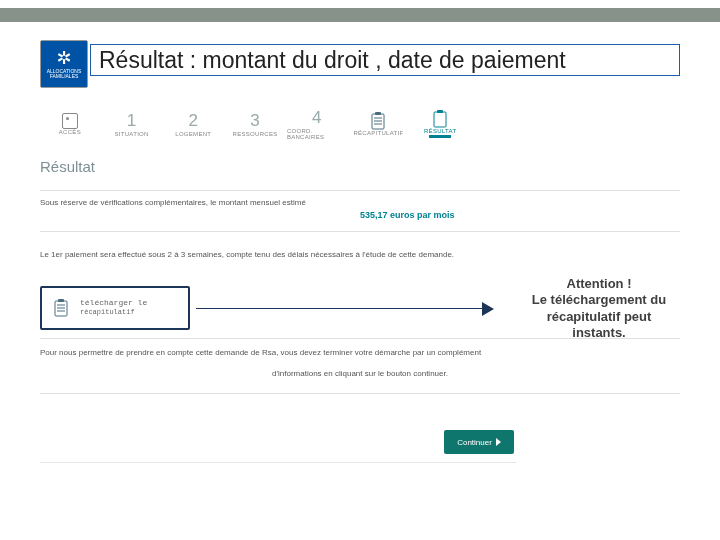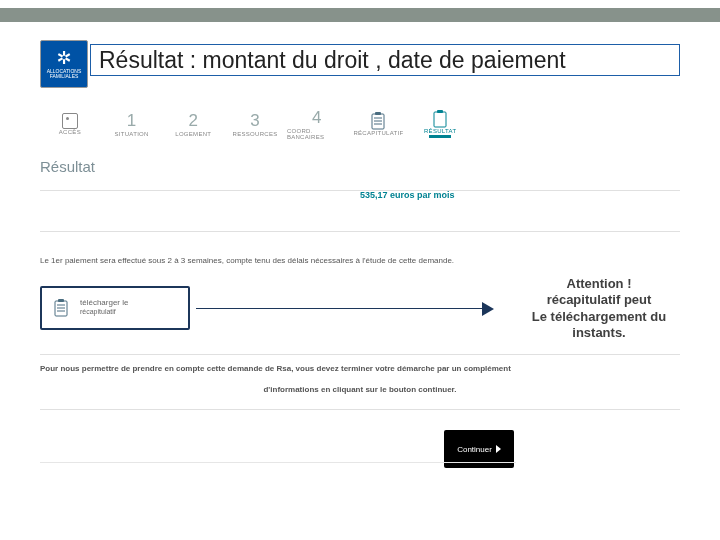--- a/index.html
+++ b/index.html
@@ -22,44 +22,44 @@
   .step .accesicon::before { content:''; position:absolute; left:3px; top:3px; width:3px; height:3px; border-radius:50%; background:#888; }
   .step .underline { width: 22px; height: 3px; background: #008292; margin-top: 1px; }
 
   
   .section-heading { position: absolute; top: 158px; left: 40px; font-size: 15px; color: #7d8f96; font-weight: 400; }
 
   
   .result-area { position: absolute; top: 190px; left: 40px; width: 640px; }
   .row1 { position: relative; height: 42px; border-top: 1px solid #e0e0e0; border-bottom: 1px solid #e0e0e0; font-size: 8px; color: #555; padding: 6px 0; }
   .row1 .line { line-height: 1.4; }
-  .amount { position: absolute; top: 190px; left: 360px; font-size: 9px; color: #008292; font-weight: bold; }
-  .row2 { position: absolute; top: 252px; left: 40px; width: 640px; font-size: 8px; color: #555; padding: 4px 0; }
+  .amount { position: absolute; top: 210px; left: 360px; font-size: 9px; color: #008292; font-weight: bold; }
+  .row2 { position: absolute; top: 246px; left: 40px; width: 640px; font-size: 8px; color: #555; padding: 4px 0; }
 
   
   .dl-wrap { position: absolute; top: 286px; left: 40px; width: 150px; height: 44px; border: 2px solid #1c365a; border-radius: 2px; display: flex; align-items: center; background: #fff; }
   .dl-icon { width: 26px; height: 30px; margin: 0 6px; display:flex; align-items:center; justify-content:center; color:#4a6d80; font-size:15px; border:0; }
-  .dl-txt { font-size: 8px; color: #666; line-height: 1.1; }
+  .dl-txt { font-size: 8px; color: #666; line-height: 1.1; font-family: Liberation Mono, monospace; }
   .dl-txt .small { font-size: 7px; }
 
   
   .arrow-line { position: absolute; top: 308px; left: 196px; width: 288px; height: 0; border-top: 1px solid #1c365a; }
   .arrow-head { position: absolute; top: 302px; left: 482px; width: 0; height: 0; border-left: 12px solid #1c365a; border-top: 7px solid transparent; border-bottom: 7px solid transparent; }
 
   
   .attention { position: absolute; top: 276px; left: 506px; width: 186px; font-size: 13px; font-weight: bold; text-align: center; color: #404040; line-height: 1.25; }
 
   
-  .cont-area { position: absolute; top: 354px; left: 40px; width: 640px; font-weight: bold; }
+  .cont-area { position: absolute; top: 338px; left: 40px; width: 640px; }
   .cont-box { border-top: 1px solid #e0e0e0; border-bottom: 1px solid #e0e0e0; height: 56px; position: relative; }
   .cont-text { font-size: 8px; color: #555; padding-top: 8px; line-height: 1.4; text-align: left; }
   .cont-text .center { text-align: center; display:block; margin-top:10px; }
 
   
-  .continue-btn { position: absolute; top: 430px; left: 444px; width: 70px; height: 38px; background: #000000; color: #fff; font-size: 8px; display: flex; align-items: center; justify-content: center; border-radius: 2px; cursor: pointer; }
+  .continue-btn { position: absolute; top: 430px; left: 444px; width: 70px; height: 24px; background: #0f766e; color: #fff; font-size: 8px; display: flex; align-items: center; justify-content: center; border-radius: 2px; cursor: pointer; }
   .continue-btn .chev { margin-left: 4px; display:inline-block; width:0;height:0;border-left:5px solid #fff;border-top:4px solid transparent;border-bottom:4px solid transparent; }
   .rule-below { position: absolute; top: 462px; left: 40px; width: 476px; height: 0; border-top: 1px solid #e6e6e6; }
 
   .clipboard-svg { width:16px; height:18px; }
   .clipboard-svg rect.outer { fill:none; stroke:#4a6d80; stroke-width:1; }
   .clipboard-svg rect.clip { fill:#4a6d80; }
   .clipboard-svg.teal rect.outer { stroke:#008292; }
   .clipboard-svg.teal rect.clip { fill:#008292; }
   .clipboard-svg line { stroke:#4a6d80; stroke-width:1; }
 </style>
@@ -115,20 +115,21 @@
       </svg>
     <div class="txt" style="color:#008292">RÉSULTAT</div>
     <div class="underline"></div>
   </div>
 </div>
 
 <div class="section-heading">Résultat</div>
 
 <div class="result-area">
   <div class="row1">
+    <div class="line">Sous réserve de vérifications complémentaires, le montant mensuel estimé</div>
   </div>
 </div>
 <div class="amount">535,17 euros par mois</div>
 <div class="row2">Le 1er paiement sera effectué sous 2 à 3 semaines, compte tenu des délais nécessaires à l'étude de cette demande.</div>
 
 <div class="dl-wrap">
   <div class="dl-icon">
     <svg class="clipboard-svg" viewBox="0 0 16 18">
         <rect class="outer" x="2" y="2" width="12" height="15" rx="1"></rect>
         <rect class="clip" x="5" y="0" width="6" height="3" rx="1"></rect>
@@ -141,22 +142,22 @@
     <span>télécharger le</span><br>
     <span class="small">récapitulatif</span>
   </div>
 </div>
 
 <div class="arrow-line"></div>
 <div class="arrow-head"></div>
 
 <div class="attention">
   <div>Attention !</div>
+  <div>Le téléchargement du</div>
   <div>récapitulatif peut</div>
-  <div>Le téléchargement du</div>
   <div>instants.</div>
 </div>
 
 <div class="cont-area">
   <div class="cont-box">
     <div class="cont-text">
       <span>Pour nous permettre de prendre en compte cette demande de Rsa, vous devez terminer votre démarche par un complément</span>
       <span class="center">d'informations en cliquant sur le bouton continuer.</span>
     </div>
   </div>

